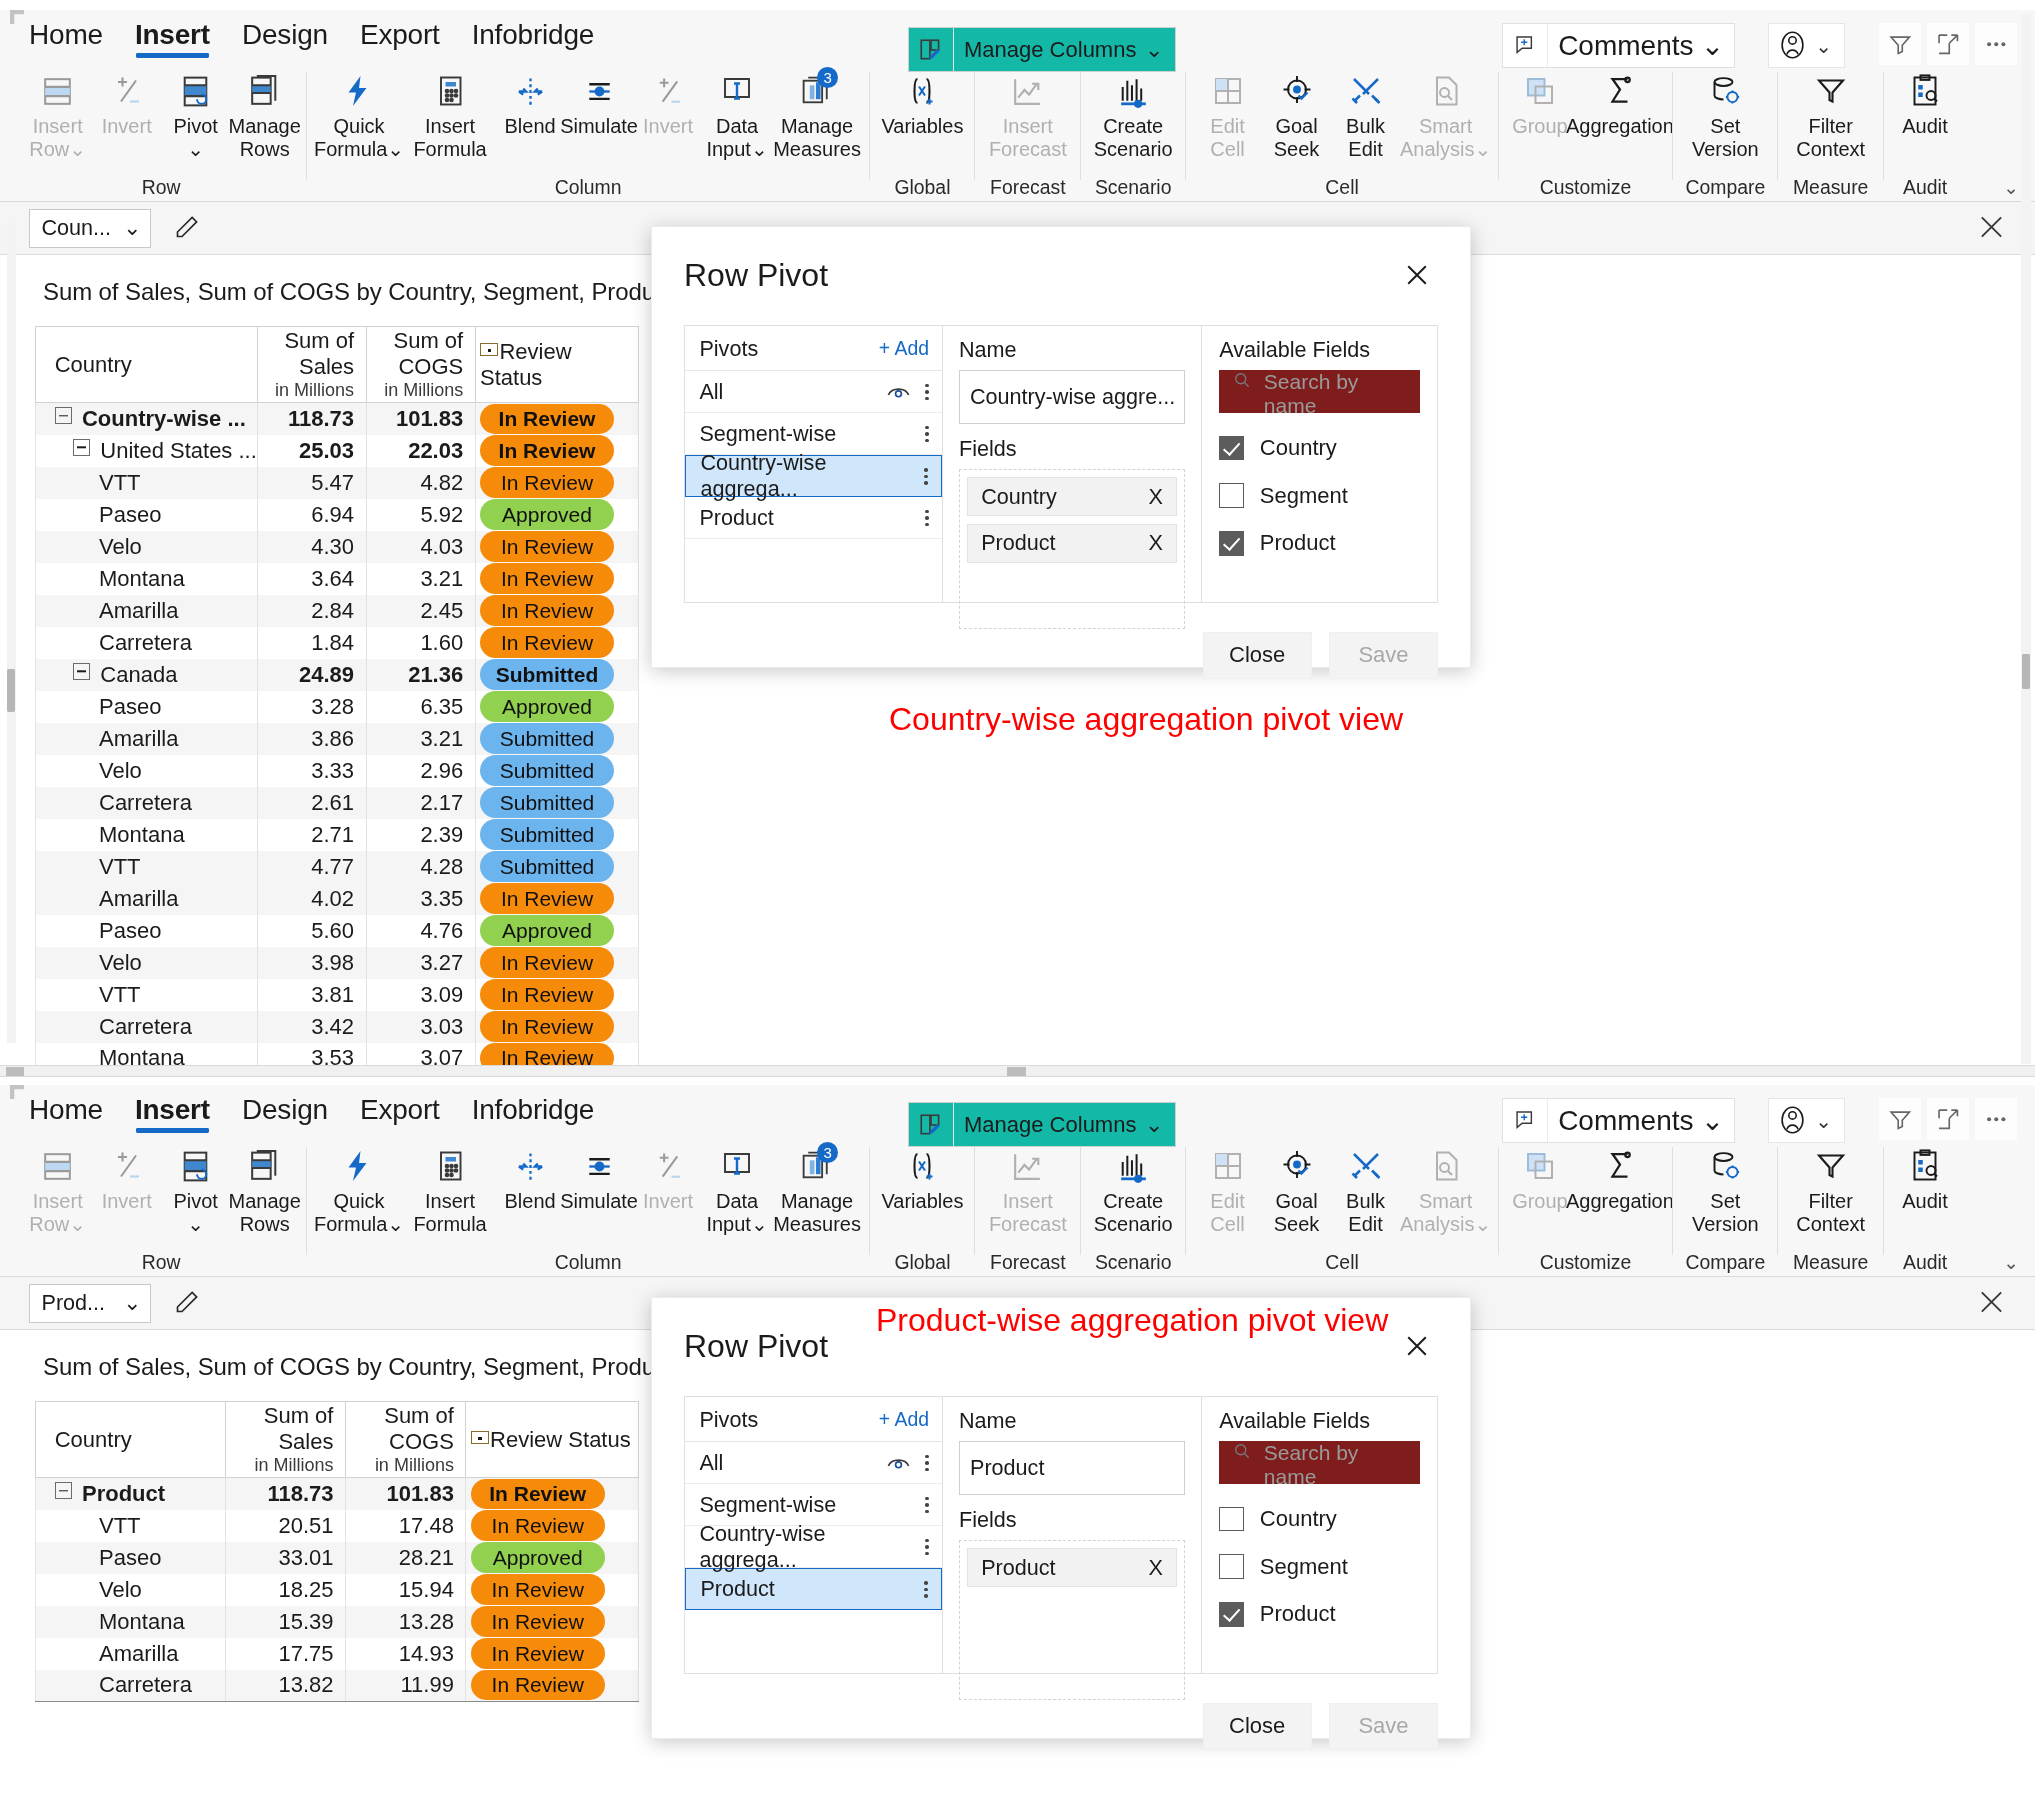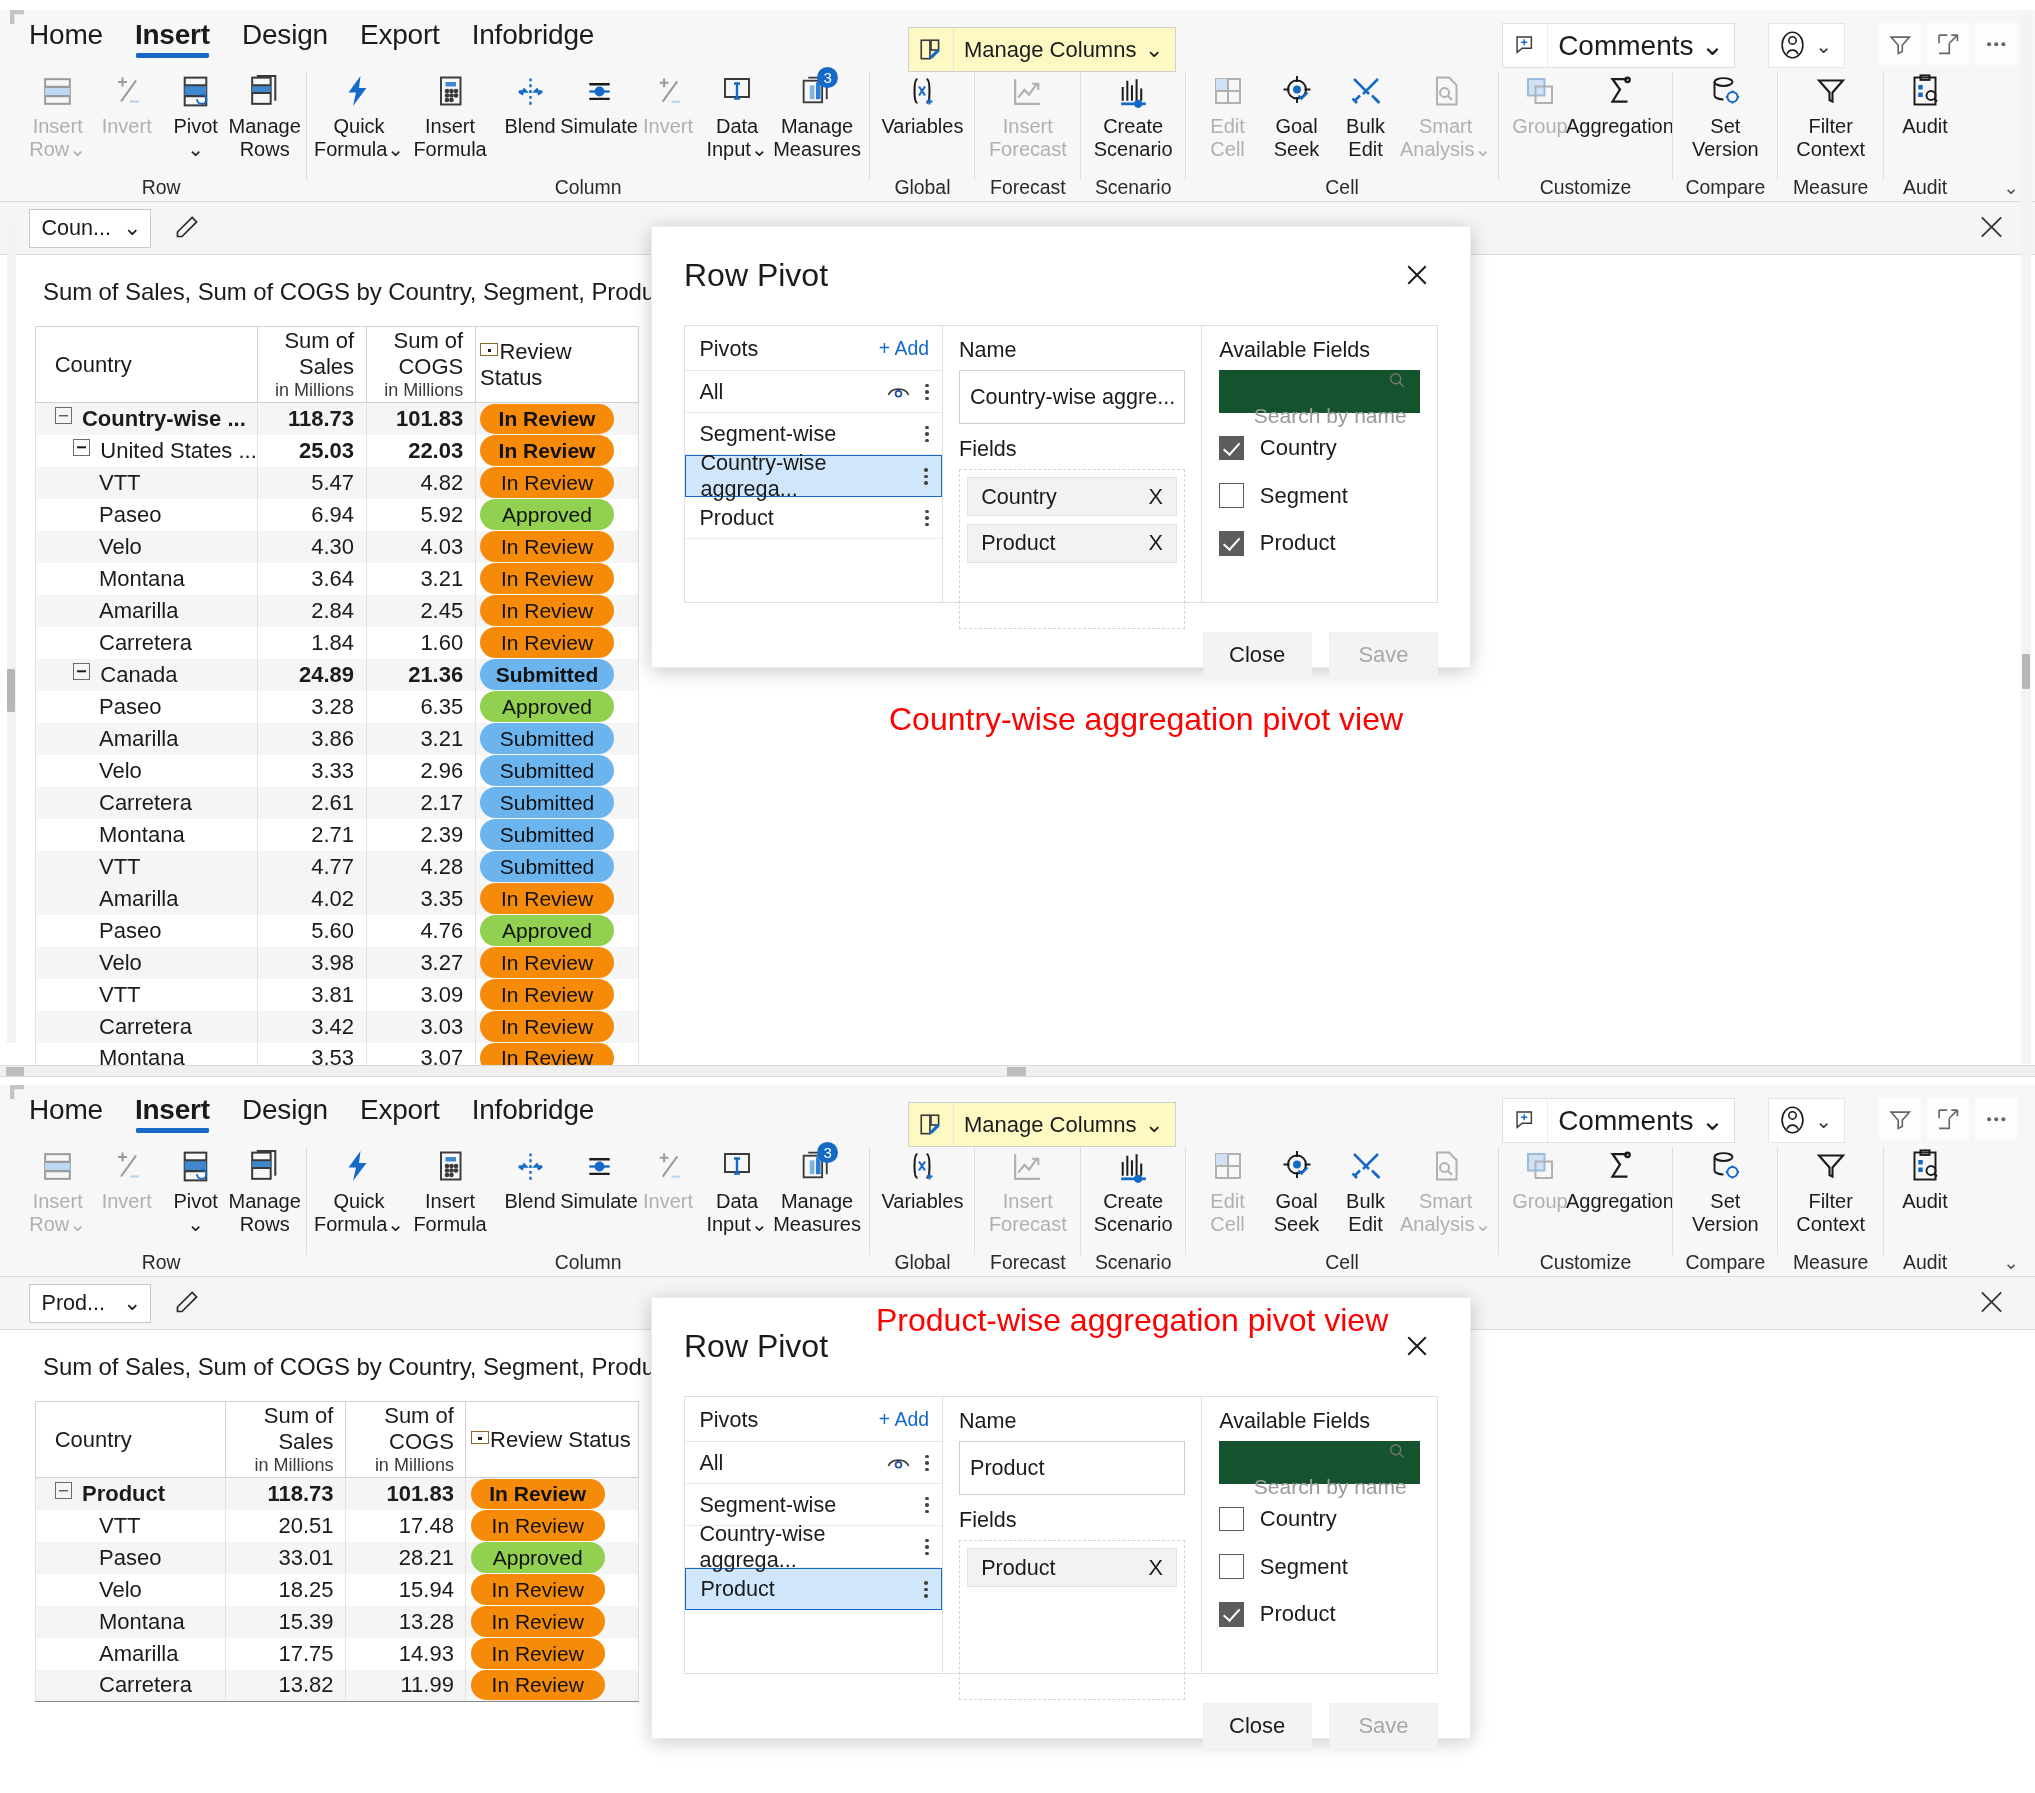--- a/index.html
+++ b/index.html
@@ -14,21 +14,21 @@
   .panel-bottom { top:1085px; width:2035px; height:709px; }
 
   
   .ribbon { position:relative; background:#f7f7f7; border-bottom:0.7px solid #d9d9d9; height:192px; }
   .tabbar { display:flex; align-items:flex-start; padding:8.6px 0 0 29px; height:58px; position:relative; }
   .tab { font-size:28px; color:#1b1b1b; margin-right:32px; padding-bottom:4.3px; position:relative; cursor:pointer; letter-spacing:-0.2px;}
   .tab.active { font-weight:600; }
   .tab.active:after { content:""; position:absolute; left:1.4px; right:1.4px; bottom:-2.9px; height:5px; background:#1569c7; border-radius:1.4px;}
 
   
-  .managecols { position:absolute; left:908px; top:17.3px; display:flex; align-items:center; border:0.7px solid #d0d0d0; background:#fef9c3; height:45px; }
+  .managecols { position:absolute; left:908px; top:17.3px; display:flex; align-items:center; border:0.7px solid #d0d0d0; background:#14b8a6; height:45px; }
   .managecols .mc-ico { width:45px; height:43px; display:flex; align-items:center; justify-content:center; border-right:0.7px solid #e4e4e4;}
   .managecols .mc-lbl { padding:0 11.5px 0 10px; font-size:22px; color:#1b1b1b; display:flex; align-items:center; gap:8.6px;}
 
   .hdr-right { position:absolute; right:18px; top:13px; display:flex; align-items:flex-start; gap:0px;}
   .comments { display:flex; align-items:center; border:0.7px solid #e0e0e0; background:#fff; height:45px; margin-right:33px;}
   .comments .c-ico { width:45px; height:43px; display:flex;align-items:center;justify-content:center; border-right:0.7px solid #ececec;}
   .comments .c-lbl { padding:0 10px; font-size:28px; color:#1b1b1b; display:flex; align-items:center; gap:7.2px;}
   .avatar-btn { display:flex;align-items:center; gap:8.6px; border:0.7px solid #e6e6e6; background:#fff; height:45px; padding:0 11.5px 0 8.6px; margin-right:29px;}
   .iconbtn { width:42px;height:42px; display:flex;align-items:center;justify-content:center; background:#fdfdfd; margin-left:5.8px;}
 
@@ -93,21 +93,21 @@
   .piv-item { display:flex; align-items:center; justify-content:space-between; height:42px; padding:0 7.2px 0 14.4px; font-size:21.6px; color:#1b1b1b; border-bottom:0.7px solid #ececec; cursor:pointer;}
   .piv-item.sel { background:#cfe6fb; border:1.4px solid #1569c7; }
   .piv-item .right { display:flex; align-items:center; gap:7.2px;}
   .kebab { display:inline-flex; flex-direction:column; gap:2.9px; padding:2.9px 5.8px; cursor:pointer;}
   .kebab i { width:3.6px;height:3.6px;border-radius:50%;background:#444; display:block;}
   .lbl { font-size:21.6px; color:#1b1b1b; display:block; margin:11.5px 0 7.2px 0;}
   .txtinput { width:100%; height:54px; border:0.7px solid #cfcfcf; background:#fff; font-size:21.6px; color:#1b1b1b; padding:0 10px; display:flex; align-items:center; white-space:nowrap; overflow:hidden;}
   .fieldbox { border:0.7px dashed #d3d3d3; height:160px; margin-top:4.3px; padding:7.2px 7.2px;}
   .chip { display:flex; align-items:center; justify-content:space-between; background:#f2f2f2; border:0.7px solid #e2e2e2; height:39px; padding:0 13px; font-size:21.6px; color:#1b1b1b; margin-bottom:7.2px;}
   .chip .cx { cursor:pointer; font-size:21.6px; color:#1b1b1b;}
-  .search { display:flex; align-items:flex-end; gap:11.5px; background:#14532d; height:43px; padding:0 13px; margin-top:4.3px;flex-direction:column;}
+  .search { display:flex; align-items:flex-start; gap:11.5px; background:#7f1d1d; height:43px; padding:0 13px; margin-top:4.3px;}
   .search .ph { font-size:21px; color:#9a9a9a;}
   .cbrow { display:flex; align-items:center; gap:16px; margin-top:21.6px; font-size:22px; color:#1b1b1b; cursor:pointer;}
   .cb { width:24.5px;height:24.5px; border:1.4px solid #5c5c5c; display:inline-block; position:relative; background:#fff;}
   .cb.on { background:#5c5c5c; border-color:#5c5c5c;}
   .cb.on:after { content:""; position:absolute; left:7.2px; top:2.2px; width:7.2px;height:14.4px; border:solid #fff; border-width:0 2.2px 2.2px 0; transform:rotate(42deg);}
   .modal-ft { display:flex; justify-content:flex-end; gap:17.3px; padding:29px 32px 33px 0;}
   .btn { width:109px; height:47px; background:#f3f3f3; border:0.7px solid #efefef; font-size:22px; color:#1b1b1b; display:flex; align-items:center; justify-content:center; cursor:pointer;}
   .btn.dis { color:#a8a8a8; }
 
   .annot { position:absolute; color:#ff0000; font-size:32px; white-space:nowrap;}

